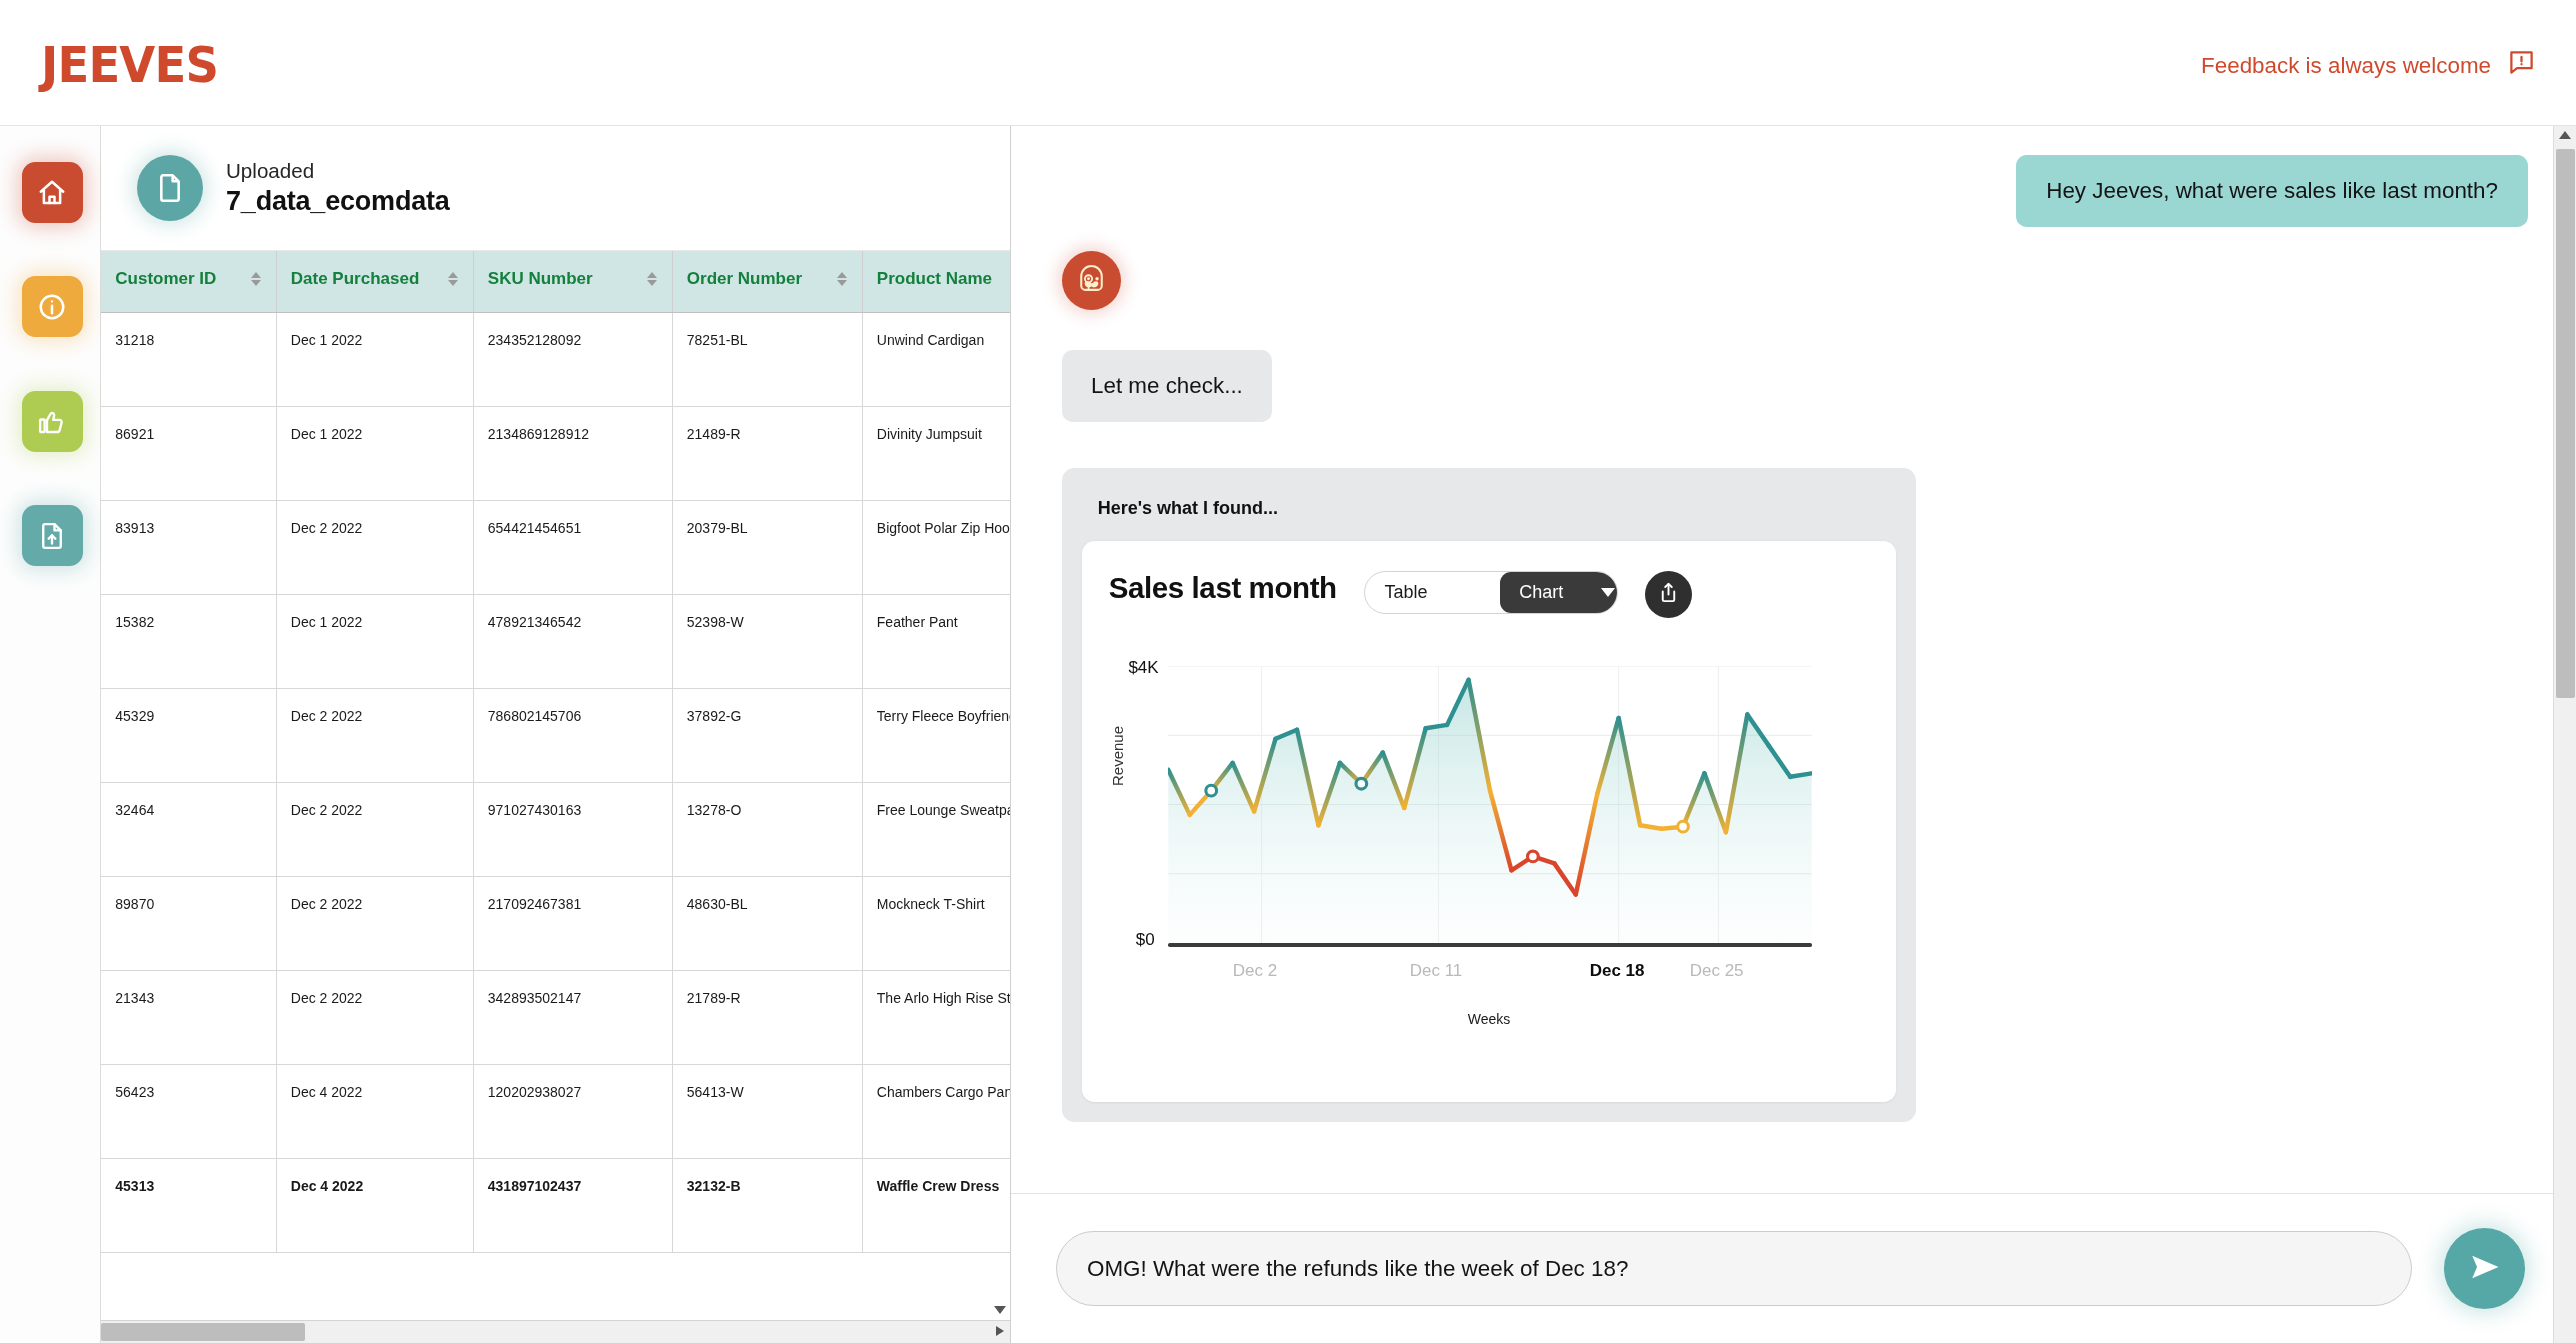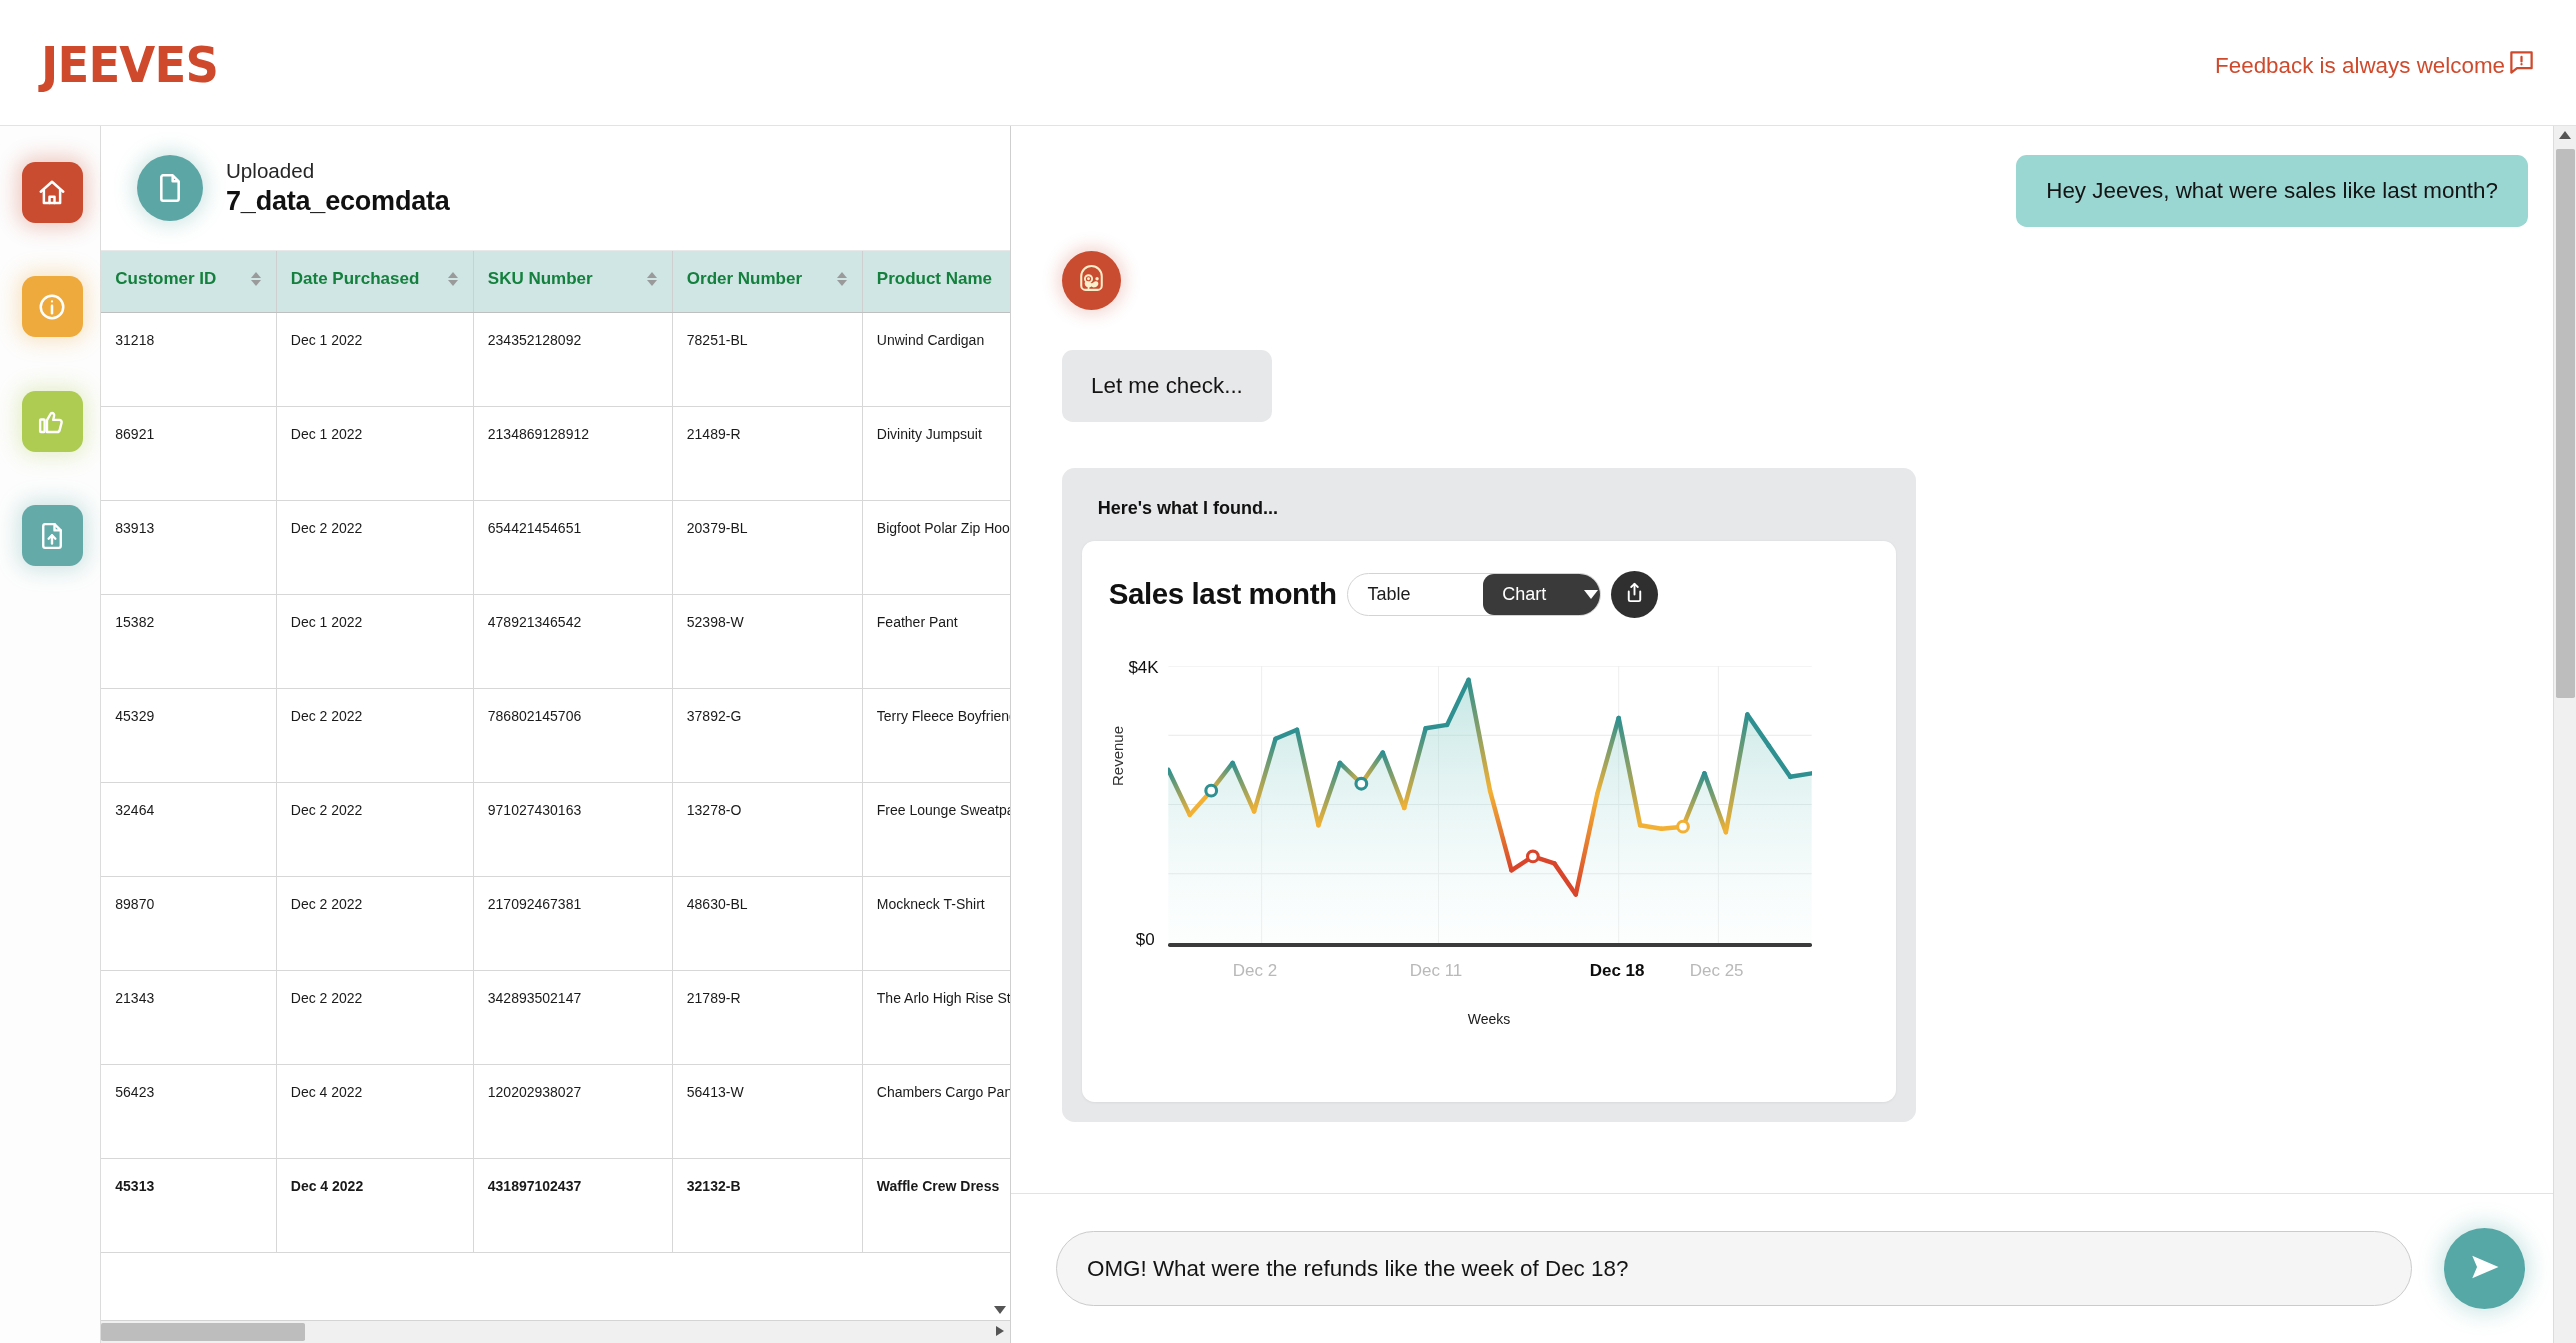--- a/index.html
+++ b/index.html
@@ -19,21 +19,21 @@
   #logo {
     position: absolute; left: 41px; top: 36px;
     font-family: "DejaVu Sans", sans-serif;
     font-weight: 700; font-size: 50px; letter-spacing: -0.9px;
     color: #cf4a2d;
     transform: scaleX(0.93);
     transform-origin: left center;
   }
   #feedback {
     position: absolute; right: 41px; top: 49px;
-    display: flex; align-items: center; gap: 3px;
+    display: flex; align-items: center; gap: 17px;
     color: #cf4a2d; font-size: 22.4px; cursor: pointer;
   }
   #feedback .fb-icon { display: block; }
 
   
   #rail {
     position: absolute; left: 0; top: 126px; width: 101px; height: 1217px;
     background: #fdfdfd;
     border-right: 0.9px solid #dcdcdc;
   }
@@ -165,21 +165,21 @@
     position: absolute; left: 51px; top: 342px;
     width: 854px; background: #e7e8ea; border-radius: 12.5px;
     padding: 19.7px 19.7px 19.7px 19.7px;
   }
   #result-intro { font-size: 18px; font-weight: 700; color: #111; margin: 10.7px 0 21.5px 16px; }
   #chart-card {
     background: #ffffff; border-radius: 12.5px;
     padding: 30px 27px 32px 27px;
     box-shadow: 0 0.9px 2.7px rgba(0,0,0,0.06);
   }
-  #chart-head { display: flex; align-items: center; gap: 10px; }
+  #chart-head { display: flex; gap: 27px; }
   #chart-title { font-size: 29.5px; font-weight: 700; color: #111; letter-spacing: -0.4px; }
   #view-toggle {
     display: flex; align-items: stretch;
     border: 0.9px solid #d3d3d3; border-radius: 25px; overflow: hidden;
     height: 43px; width: 254px; background: #fff; cursor: pointer;
   }
   .toggle-opt {
     display: flex; align-items: center; font-size: 18px; padding: 0 19.7px;
     cursor: pointer;
   }

